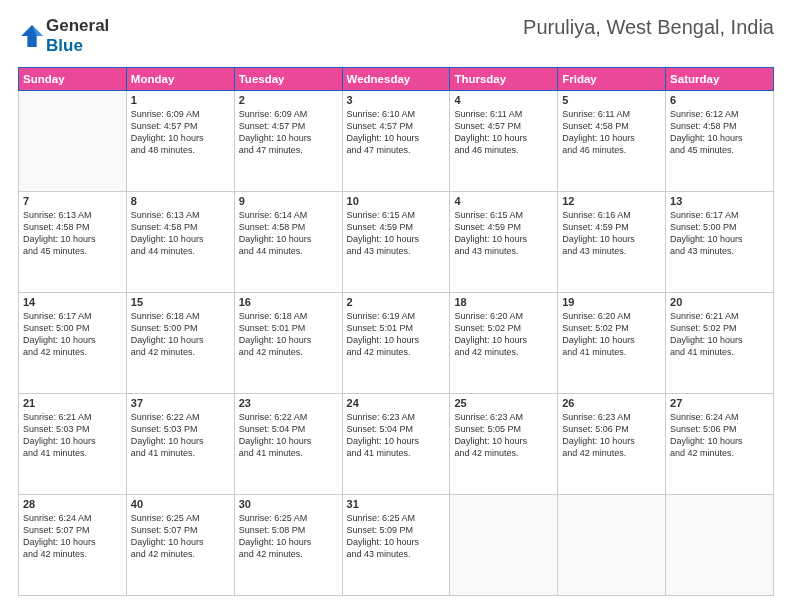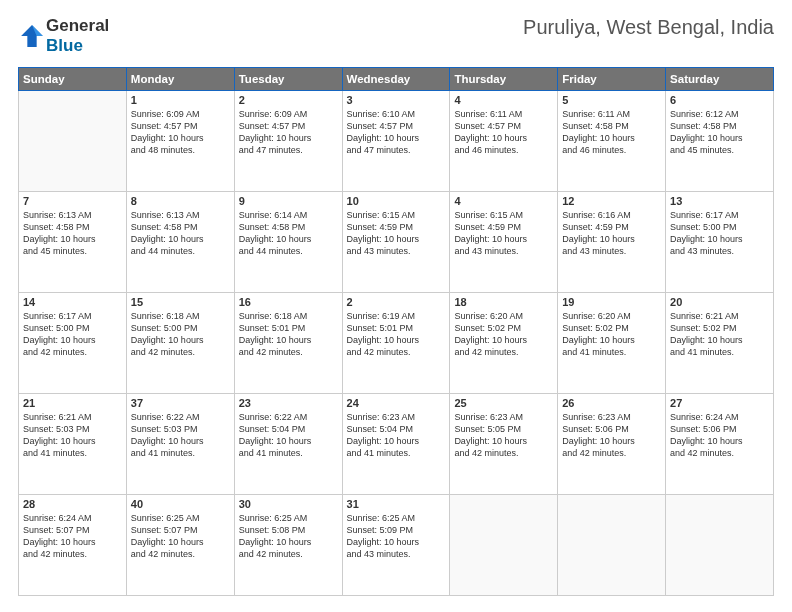--- a/index.html
+++ b/index.html
@@ -50,21 +50,21 @@
       color: #555;
     }
     .calendar {
       flex: 1;
       border: 1px solid #ccc;
       border-collapse: collapse;
       width: 100%;
       table-layout: fixed;
     }
     .calendar th {
-      background: #737373;
+      background: #ec4899;
       color: #fff;
       font-size: 11.5px;
       font-weight: bold;
       padding: 5px 4px;
       border: 1px solid #1565c0;
       text-align: left;
     }
     .calendar td {
       border: 1px solid #ccc;
       vertical-align: top;

